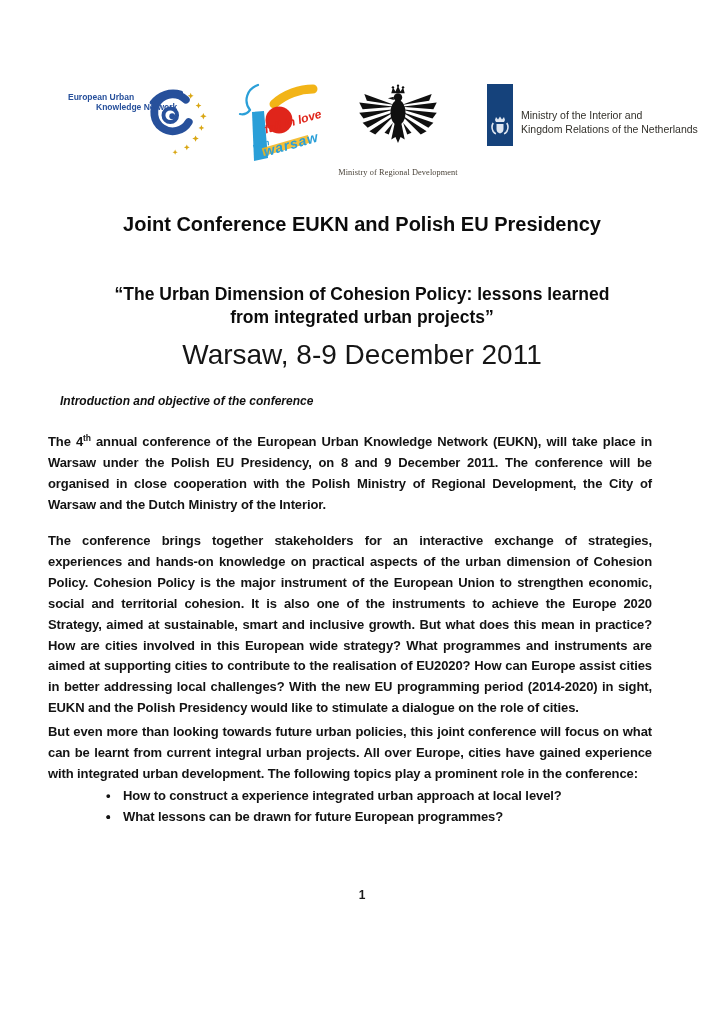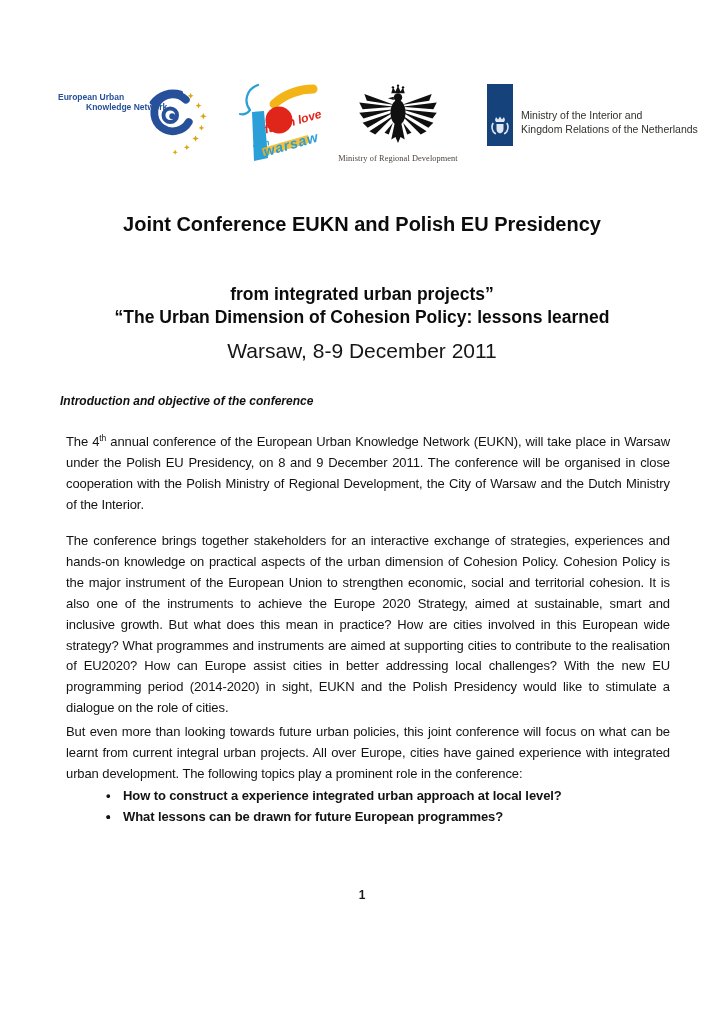--- a/index.html
+++ b/index.html
@@ -4,45 +4,45 @@
 <style>
   html,body{margin:0;padding:0;background:#9a9a9a;}
   .page{
     position:relative;width:724px;height:1024px;background:#ffffff;
     font-family:"Liberation Sans",sans-serif;color:#121212;overflow:hidden;
     margin:0 auto;
   }
   
   .logo{position:absolute;}
   .eukn{left:56px;top:86px;width:168px;height:78px;}
-  .eukn-words{position:absolute;left:2px;top:6px;font-size:8.5px;font-weight:bold;
+  .eukn-words{position:absolute;left:12px;top:6px;font-size:8.5px;font-weight:bold;
     color:#27509b;line-height:10px;letter-spacing:0;}
   .eukn-words .l2{margin-left:28px;}
   .eukn-swirl{position:absolute;left:88px;top:2px;}
   .warsaw{left:224px;top:78px;width:106px;height:94px;}
   .eagle{left:338px;top:84px;width:120px;height:84px;text-align:center;}
   .eagle-caption{font-family:"Liberation Serif",serif;font-size:8.3px;color:#4a4339;
-    margin-top:2px;white-space:nowrap;letter-spacing:0.1px;}
+    margin-top:16px;white-space:nowrap;letter-spacing:0.1px;}
   .nl{left:487px;top:84px;width:190px;height:64px;}
   .nl-bar{position:absolute;left:0;top:0;width:26px;height:62px;background:#15427b;}
   .nl-bar svg{position:absolute;left:3px;top:32px;}
   .nl-words{position:absolute;left:34px;top:25px;font-family:Liberation Sans, sans-serif;
     font-size:10.5px;color:#32302a;line-height:13.5px;white-space:nowrap;}
   
   .main-title{position:absolute;left:52px;top:211px;width:620px;text-align:center;
     font-size:20px;font-weight:bold;line-height:27px;color:#0c0c0c;}
   .subtitle{position:absolute;left:52px;top:283px;width:620px;text-align:center;
     font-size:17.5px;font-weight:bold;line-height:23px;color:#0c0c0c;}
   .date-line{position:absolute;left:52px;top:339px;width:620px;text-align:center;
-    font-size:21px;font-weight:normal;color:#161616;}
+    font-size:28px;font-weight:normal;color:#161616;}
   .section-heading{position:absolute;left:60px;top:394px;font-size:12px;
     font-style:italic;font-weight:bold;color:#101010;}
   
-  .para{position:absolute;left:66px;width:604px;font-size:13px;line-height:20.9px;
-    text-align:justify;font-weight:400;color:#131313;letter-spacing:-0.1px;}
+  .para{position:absolute;left:48px;width:604px;font-size:13px;line-height:20.9px;
+    text-align:justify;font-weight:700;color:#131313;letter-spacing:-0.1px;}
   .p1{top:419px;} .p2{top:518px;} .p3{top:709px;}
   .para sup{font-size:8.5px;vertical-align:super;line-height:0;}
   ul.bullets{position:absolute;left:60px;top:786px;width:604px;margin:0;padding:0;
     list-style:none;font-size:13px;line-height:20.9px;font-weight:600;color:#131313;
     letter-spacing:-0.1px;}
   ul.bullets li{position:relative;padding-left:63px;text-align:left;}
   ul.bullets .dot{position:absolute;left:46px;top:0;font-size:13px;}
   .page-number{position:absolute;left:0;top:888px;width:724px;text-align:center;
     font-size:12px;font-weight:600;color:#1a1a1a;}
 </style>
@@ -138,22 +138,22 @@
         <div>Kingdom Relations of the Netherlands</div>
       </div>
     </div>
   </div>
 
   <div class="main-title">
     <div>Joint Conference EUKN and Polish EU Presidency</div>
   </div>
 
   <div class="subtitle">
+    <div>“The Urban Dimension of Cohesion Policy: lessons learned</div>
     <div>from integrated urban projects”</div>
-    <div>“The Urban Dimension of Cohesion Policy: lessons learned</div>
   </div>
 
   <div class="date-line">Warsaw, 8-9 December 2011</div>
 
   <div class="section-heading">Introduction and objective of the conference</div>
 
   <p class="para p1"><span>The 4</span><sup>th</sup><span> annual conference of the European Urban Knowledge Network (EUKN), will take place in Warsaw under the Polish EU Presidency, on 8 and 9 December 2011. The conference will be organised in close cooperation with the Polish Ministry of Regional Development, the City of Warsaw and the Dutch Ministry of the Interior.</span></p>
 
   <p class="para p2">The conference brings together stakeholders for an interactive exchange of strategies, experiences and hands-on knowledge on practical aspects of the urban dimension of Cohesion Policy. Cohesion Policy is the major instrument of the European Union to strengthen economic, social and territorial cohesion. It is also one of the instruments to achieve the Europe 2020 Strategy, aimed at sustainable, smart and inclusive growth. But what does this mean in practice? How are cities involved in this European wide strategy? What programmes and instruments are aimed at supporting cities to contribute to the realisation of EU2020? How can Europe assist cities in better addressing local challenges? With the new EU programming period (2014-2020) in sight, EUKN and the Polish Presidency would like to stimulate a dialogue on the role of cities.</p>
 

